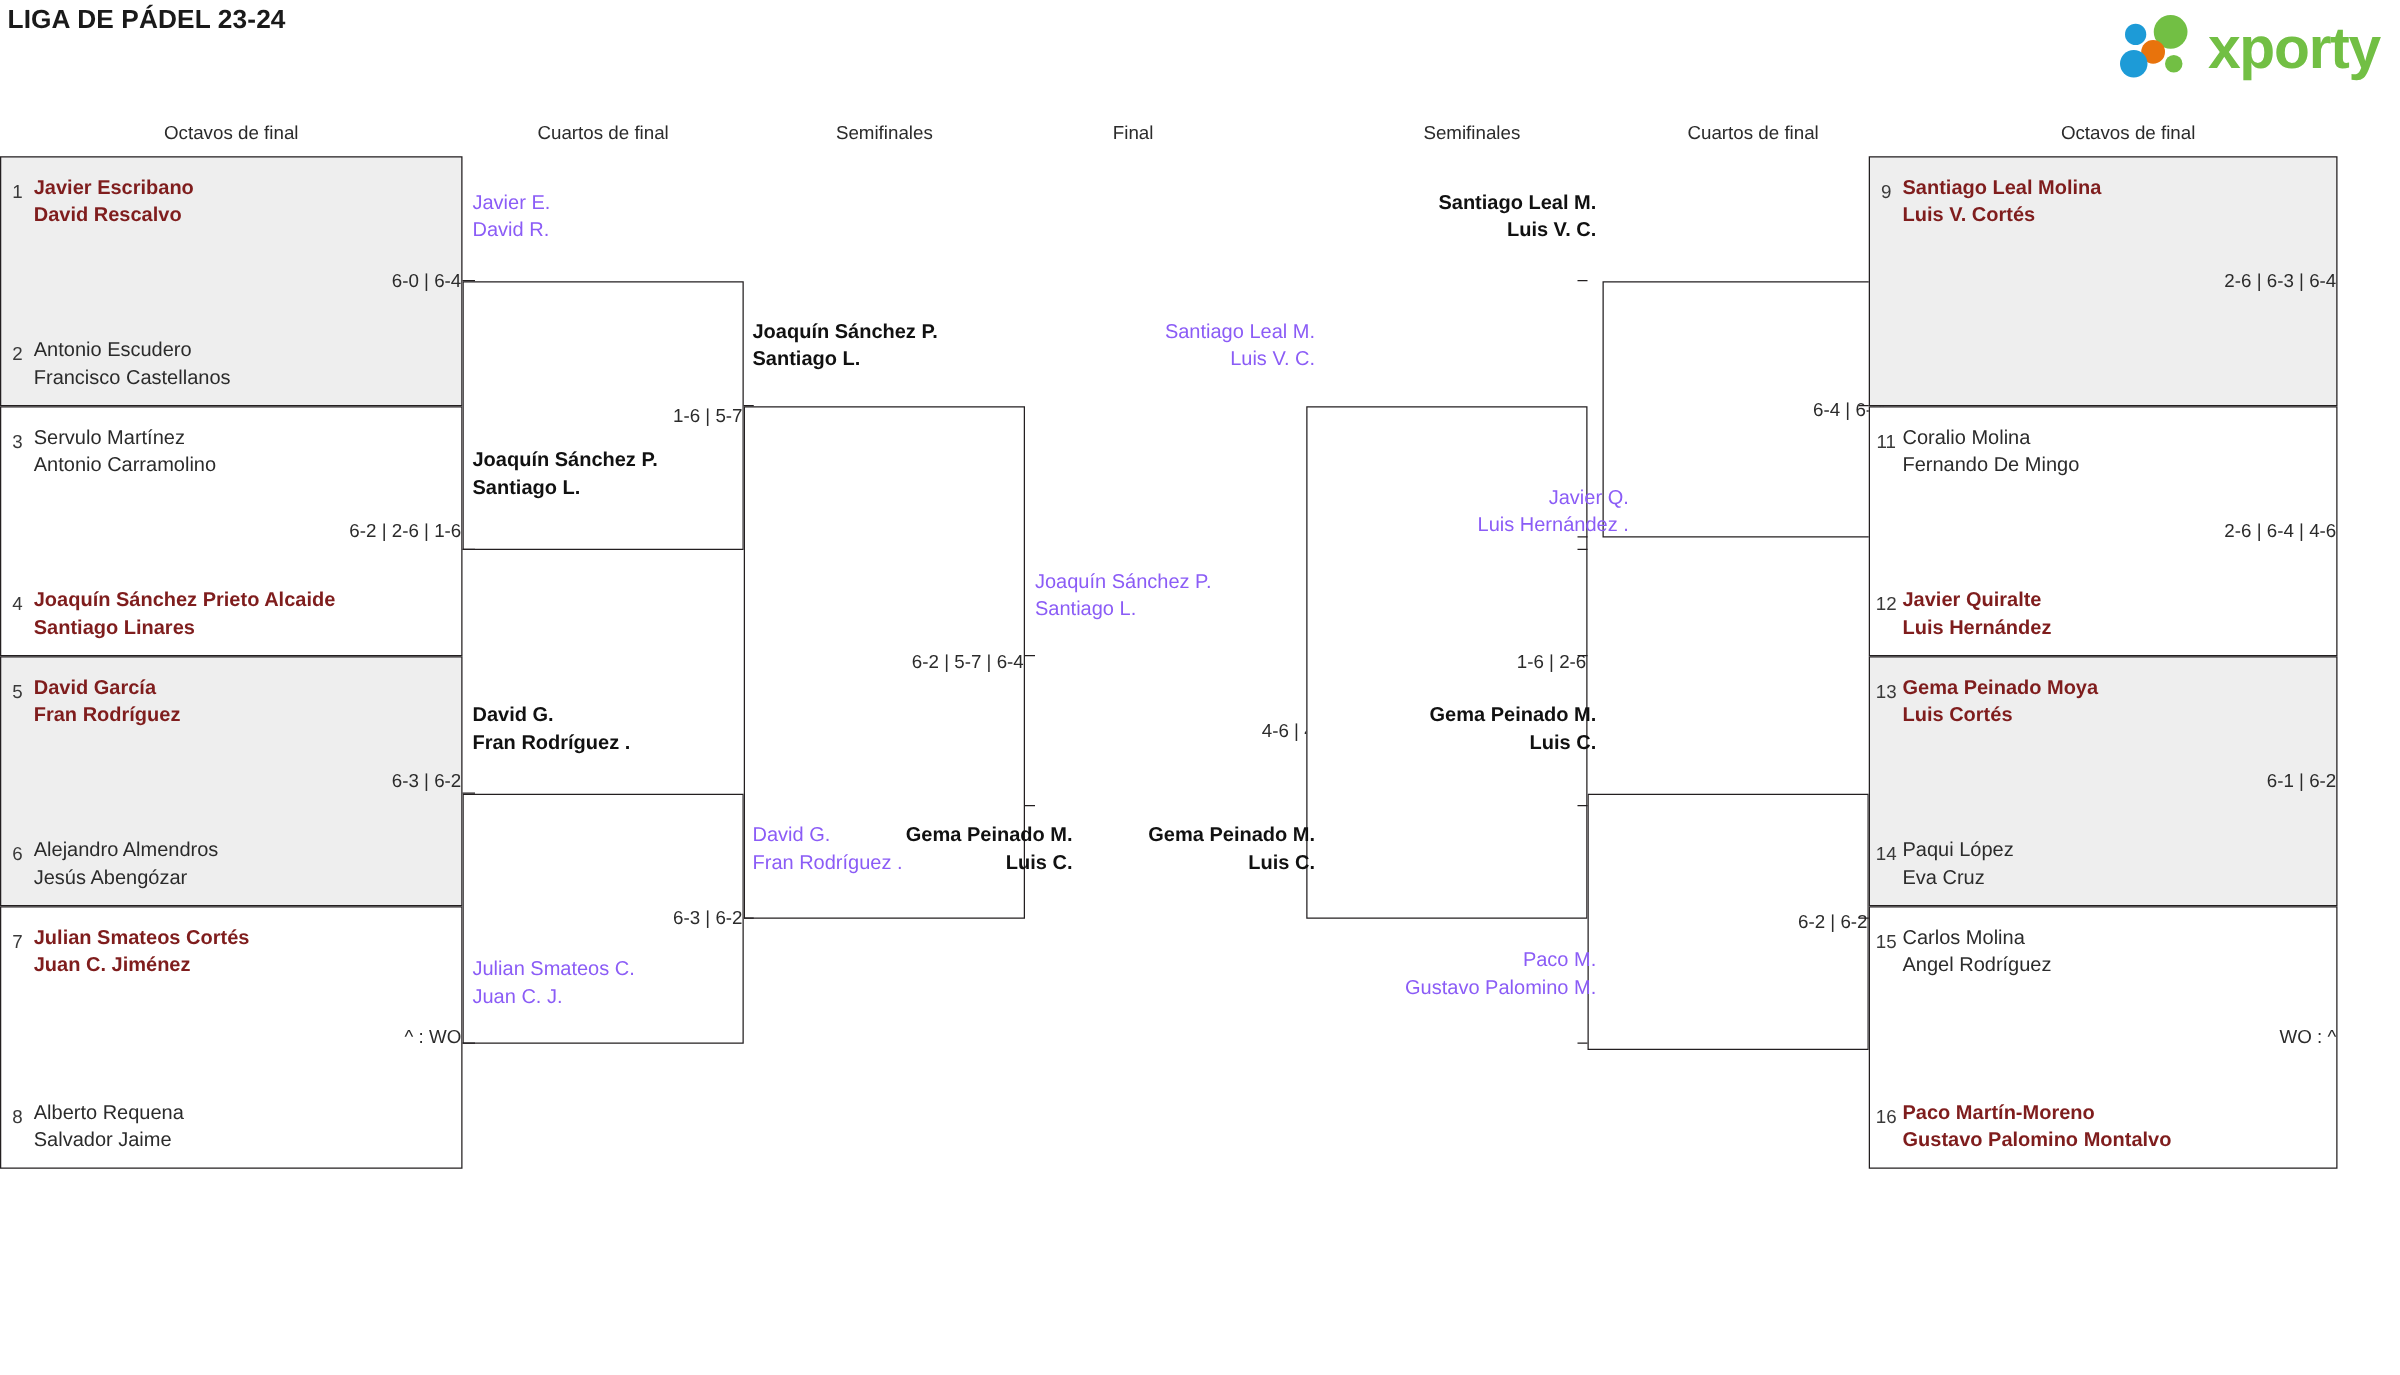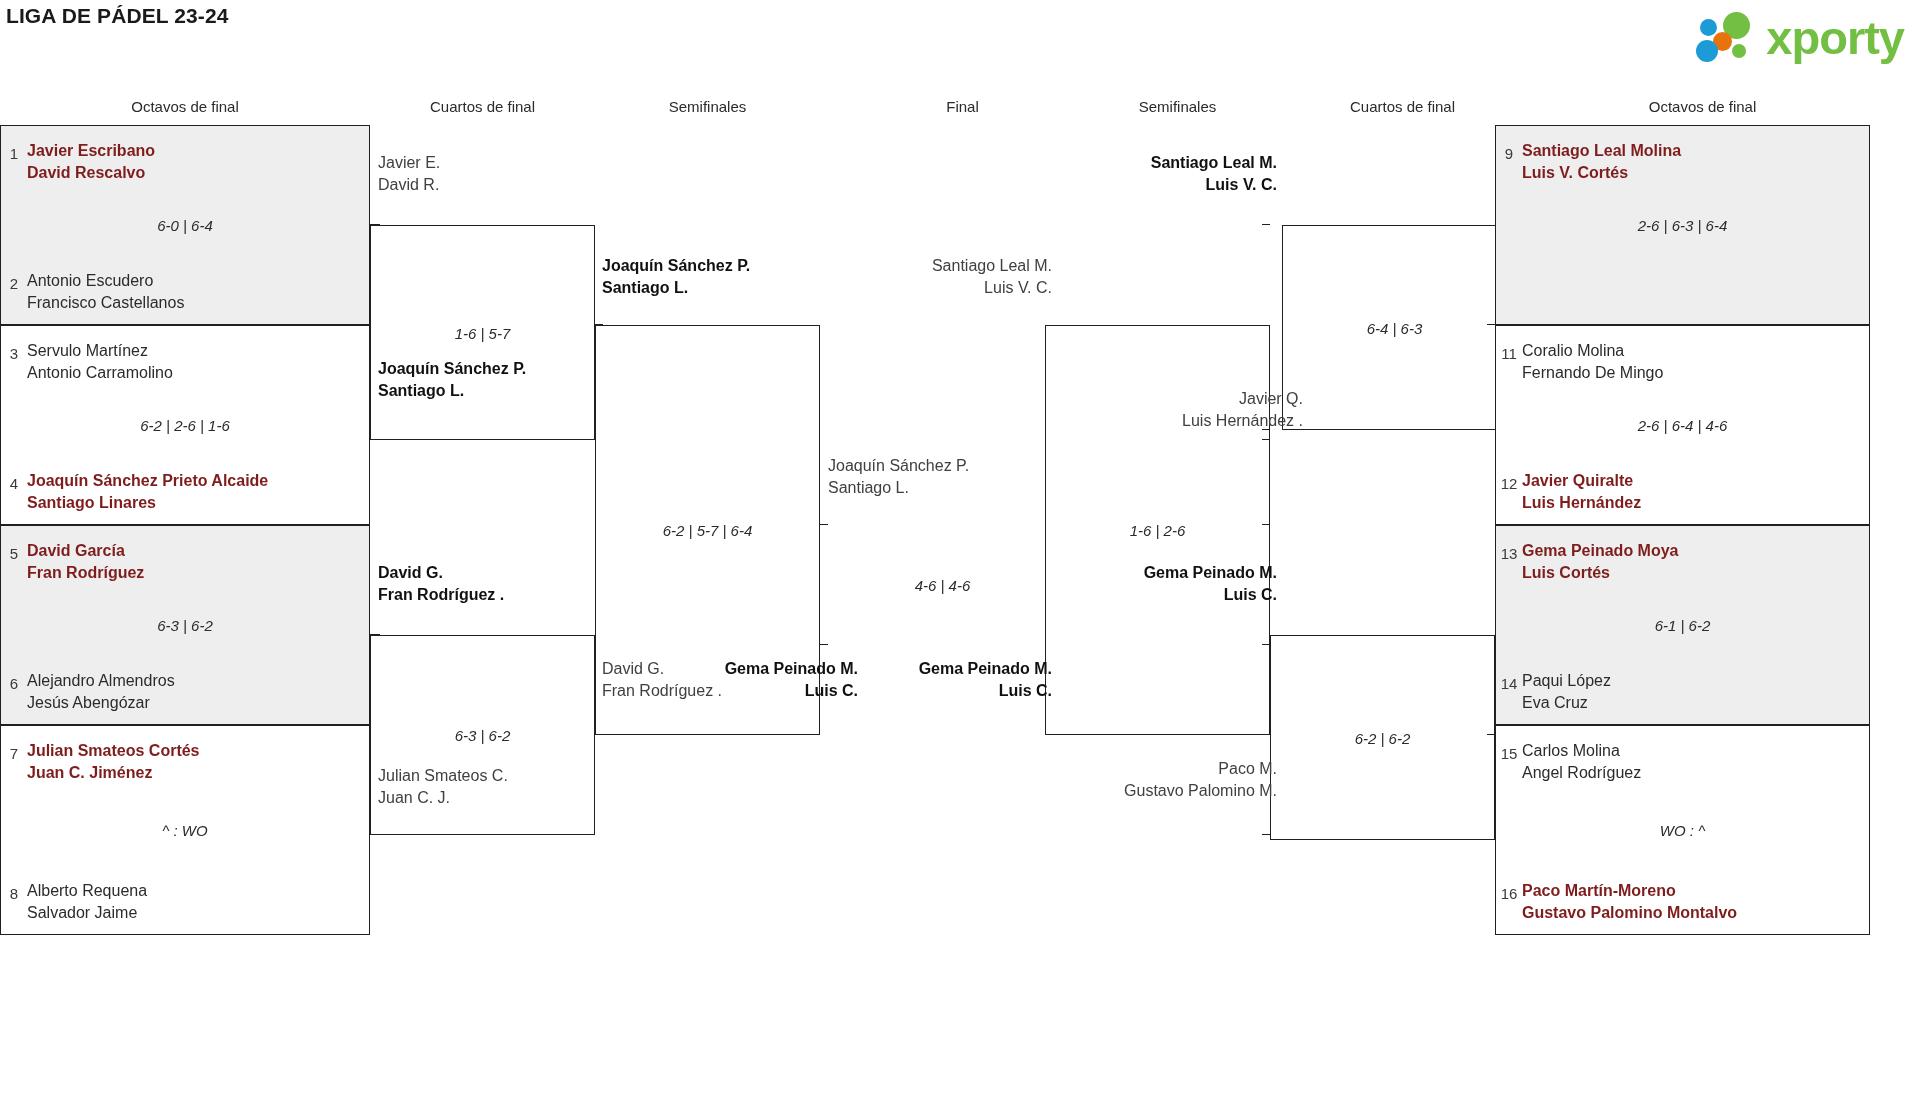--- a/index.html
+++ b/index.html
@@ -42,25 +42,25 @@
 
   .team { position: absolute; left: 0; right: 0; display: flex; align-items: flex-start; }
   .team.top { top: 10px; }
   .team.bot { bottom: 10px; }
   .seed { font-size: 15px; color: #3a3a3a; width: 26px; flex: 0 0 26px; text-align: center; padding-top: 9px; }
   .names { font-size: 16px; line-height: 22px; color: #2b2b2b; padding-top: 4px; }
   .names.win { font-weight: bold; color: #7f1d1d; }
   .score {
     position: absolute; left: 0; right: 0; top: 50%;
     transform: translateY(-50%);
-    text-align: center; font-size: 15px; color: #2b2b2b; font-style: italic;
+    text-align: right; font-size: 15px; color: #2b2b2b;
   }
 
   
-  .floatname { position: absolute; font-size: 16px; line-height: 22px; color: #404040; }
+  .floatname { position: absolute; font-size: 16px; line-height: 22px; color: #8b5cf6; }
   .floatname.win { font-weight: bold; color: #111; }
 
   
   .conn { position: absolute; background: #231f20; }
 </style>
 </head>
 <body>
 
 <div class="page">
 
@@ -75,21 +75,21 @@
         <i class="d3"></i>
         <i class="d4"></i>
         <i class="d5"></i>
     </span>
     <span class="logo-word">xporty</span>
   </div>
 
   <div class="rhead" style="left:0px;   width:370px;">Octavos de final</div>
   <div class="rhead" style="left:370px; width:225px;">Cuartos de final</div>
   <div class="rhead" style="left:595px; width:225px;">Semifinales</div>
-  <div class="rhead" style="left:840px; width:245px;">Final</div>
+  <div class="rhead" style="left:784px; width:245px;">Final</div>
   <div class="rhead" style="left:1065px;width:225px;">Semifinales</div>
   <div class="rhead" style="left:1290px;width:225px;">Cuartos de final</div>
   <div class="rhead" style="left:1515px;width:375px;">Octavos de final</div>
 
   <div class="match shaded" style="left:0px; top:125px; width:370px; height:200px;">
     <div class="team top">
       <span class="seed">1</span>
       <span class="names win">
         <span>Javier Escribano</span><br>
         <span>David Rescalvo</span>

